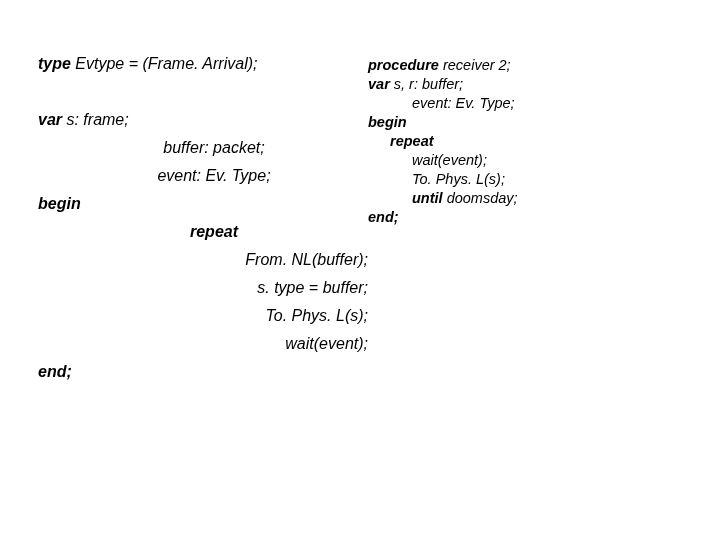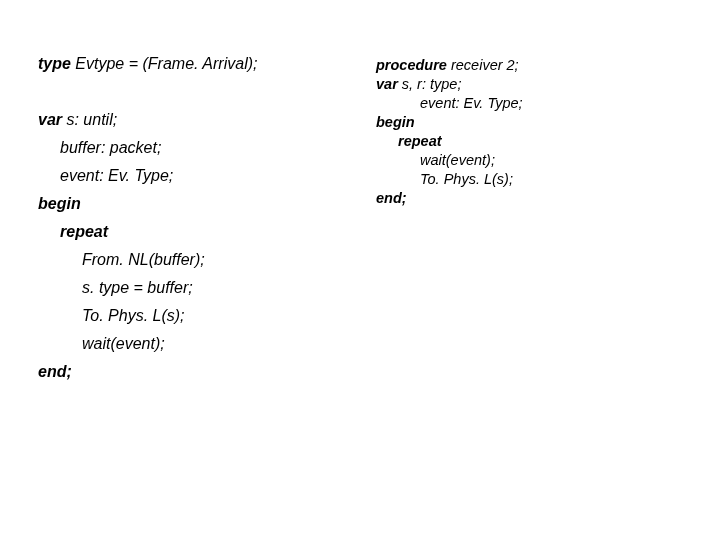--- a/index.html
+++ b/index.html
@@ -19,56 +19,56 @@
     padding: 50px 0 0 38px;
     box-sizing: border-box;
   }
   .col-left {
     width: 330px;
   }
   .col-right {
     width: 310px;
     font-size: 14.5px;
     padding-top: 6px;
-    margin-left: 8px;
   }
   .line { white-space: pre; }
   .col-left .line { line-height: 28px; }
   .col-right .line { line-height: 19px; }
   .b { font-weight: bold; }
   .gap { height: 28px; }
-  .ind1 { padding-left: 22px; }
-  .ind2 { padding-left: 44px; }
+  .ind1 { padding-left: 22px; text-align: center; }
+  .ind2 { padding-left: 44px; text-align: right; }
   .rind1 { padding-left: 22px; }
   .rind2 { padding-left: 44px; }
 </style>
 </head>
 <body>
 
 <div class="page">
 
   <div class="col-left">
     <div class="line"><span class="b">type</span><span> Evtype = (Frame. Arrival);</span></div>
     <div class="gap"></div>
-    <div class="line"><span class="b">var</span><span> s: until;</span></div>
+    <div class="line"><span class="b">var</span><span> s: frame;</span></div>
     <div class="line ind1"><span>buffer: packet;</span></div>
     <div class="line ind1"><span>event: Ev. Type;</span></div>
     <div class="line b">begin</div>
     <div class="line ind1 b">repeat</div>
     <div class="line ind2"><span>From. NL(buffer);</span></div>
     <div class="line ind2"><span>s. type = buffer;</span></div>
     <div class="line ind2"><span>To. Phys. L(s);</span></div>
     <div class="line ind2"><span>wait(event);</span></div>
     <div class="line b">end;</div>
   </div>
 
   <div class="col-right">
     <div class="line"><span class="b">procedure</span><span> receiver 2;</span></div>
-    <div class="line"><span class="b">var</span><span> s, r: type;</span></div>
+    <div class="line"><span class="b">var</span><span> s, r: buffer;</span></div>
     <div class="line rind2"><span>event: Ev. Type;</span></div>
     <div class="line b">begin</div>
     <div class="line rind1 b">repeat</div>
     <div class="line rind2"><span>wait(event);</span></div>
     <div class="line rind2"><span>To. Phys. L(s);</span></div>
+    <div class="line rind2"><span class="b">until</span><span> doomsday;</span></div>
     <div class="line b">end;</div>
   </div>
 
 </div>
 
 </body></html>

